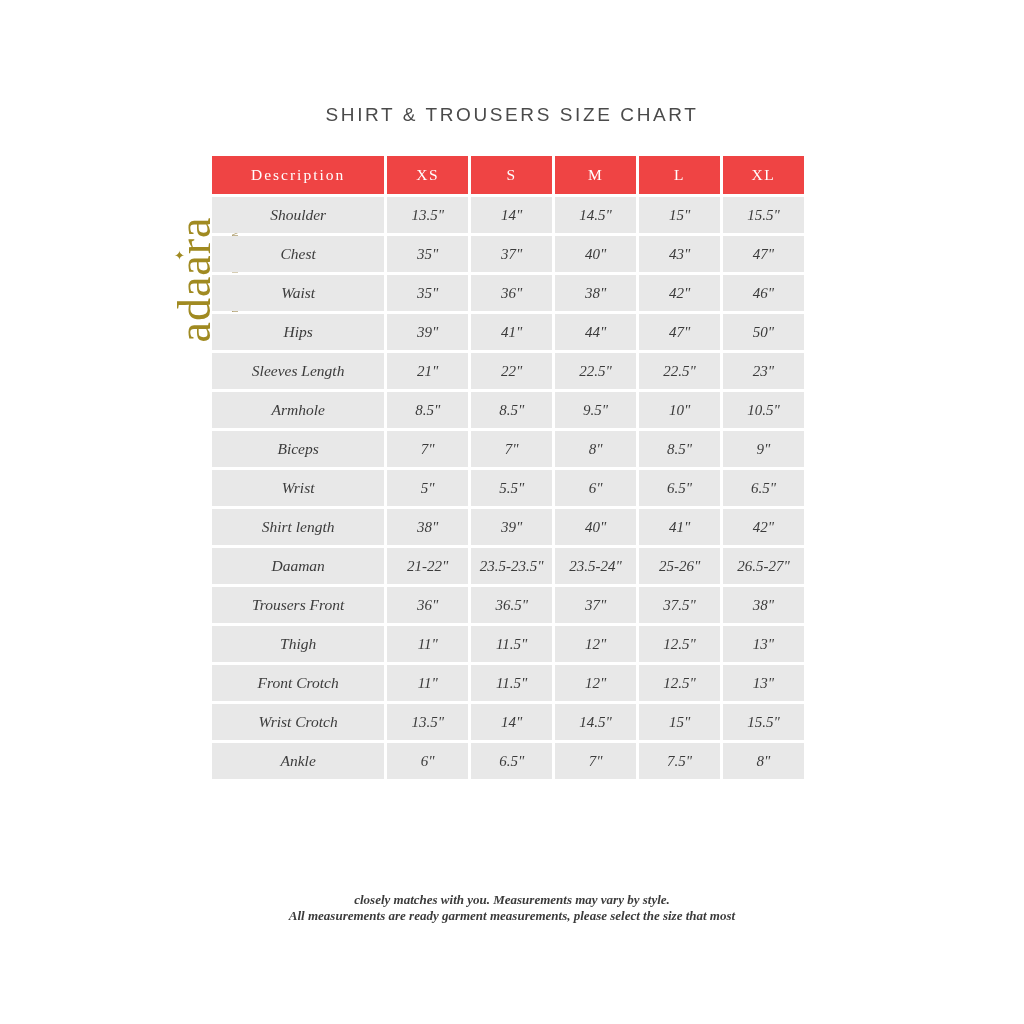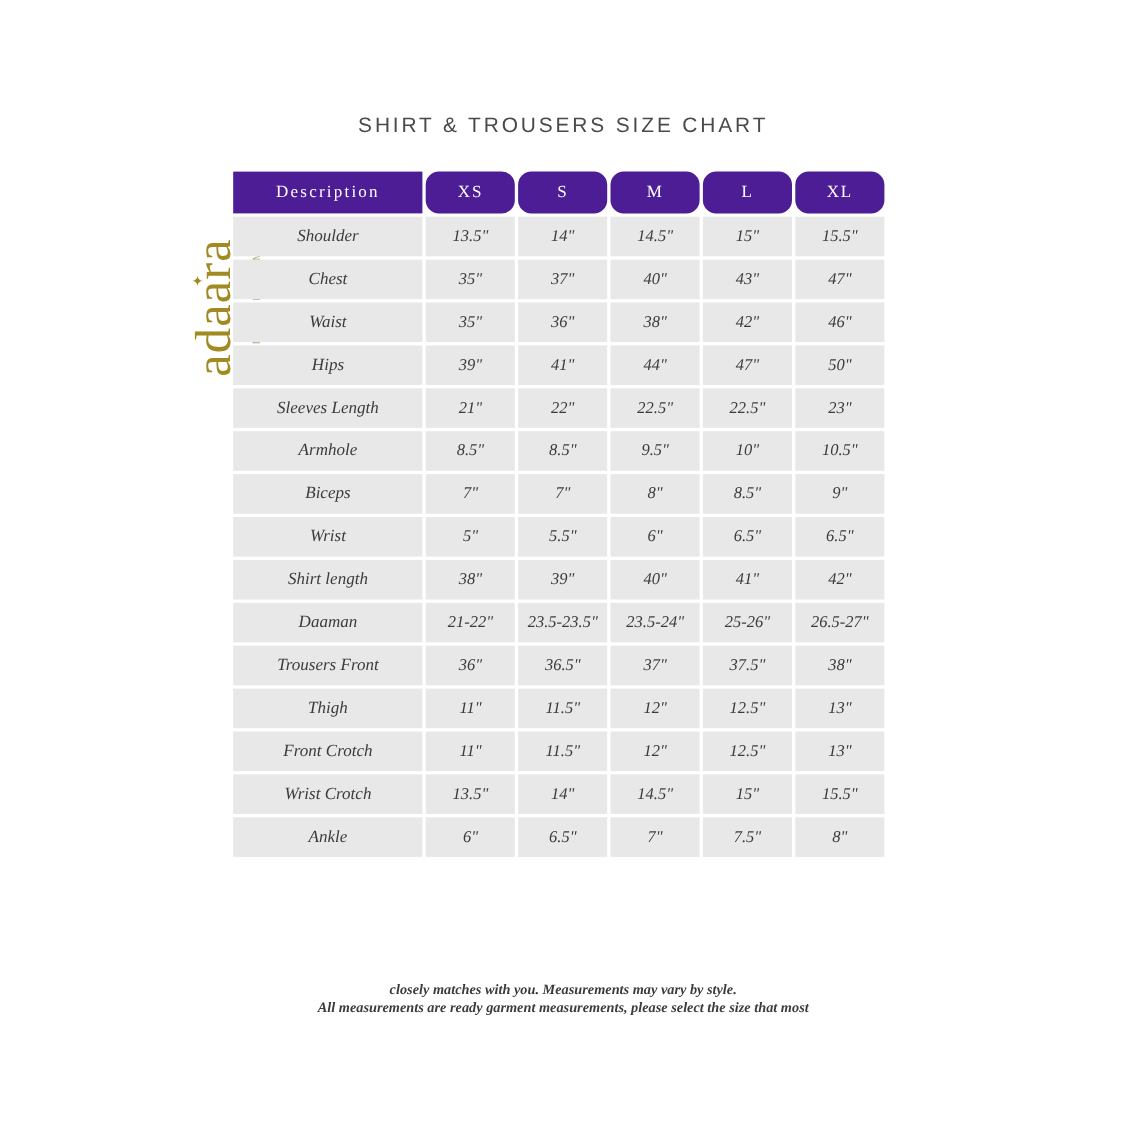--- a/index.html
+++ b/index.html
@@ -84,37 +84,36 @@
     border-collapse: separate;
     border-spacing: 3px 3px;
     width: 598px;
   }
   table.size-table th,
   table.size-table td {
     padding: 0;
     margin: 0;
   }
   thead th {
-    background: #4c1d95;
+    background: #ef4444;
     color: #ffffff;
     height: 38px;
     font-family: "Liberation Serif", serif;
     font-size: 15.5px;
     font-weight: 400;
     letter-spacing: 1.6px;
     text-align: center;
     vertical-align: middle;
   }
   thead th.desc-col {
     width: 166px;
     letter-spacing: 2px;
   }
   thead th.size-col {
     width: 78px;
-    border-radius: 12px;
   }
   tbody td {
     background: #e8e8e8;
     height: 36px;
     text-align: center;
     vertical-align: middle;
     font-family: "Liberation Serif", serif;
     font-style: italic;
     font-size: 15px;
     color: #3b3b3b;

